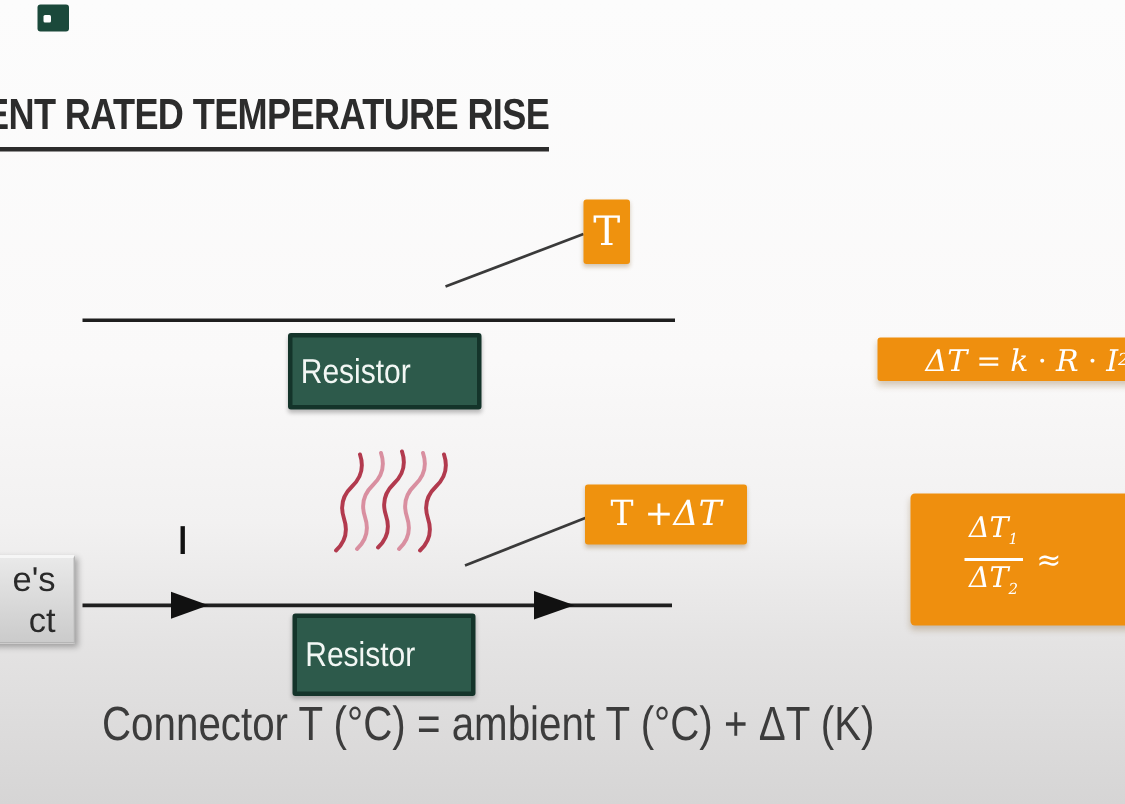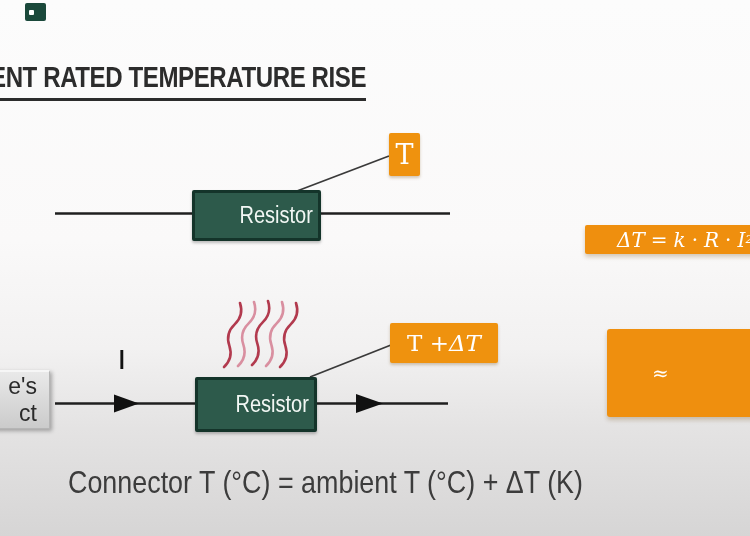--- a/index.html
+++ b/index.html
@@ -11,21 +11,21 @@
   .abs{position:absolute;}
   
   .corner{left:25px;top:3px;width:21px;height:18px;background:#1b493b;border-radius:2px;}
   .corner .dot{position:absolute;left:4px;top:7px;width:5px;height:5px;background:#fff;border-radius:1px;}
   
   .title{left:-10px;top:61px;transform:scaleX(0.83);transform-origin:left top;
     font-size:29px;font-weight:bold;letter-spacing:-0.5px;color:#2c2c2c;white-space:nowrap;
     padding-bottom:4px;border-bottom:3px solid #2c2c2c;line-height:33px;}
   
   .resistor{background:#2d5a4b;border:3px solid #14342a;border-radius:2px;
-    display:flex;align-items:center;justify-content:flex-end;box-shadow:0 2px 3px rgba(0,0,0,.25);}
+    display:flex;align-items:center;justify-content:flex-start;box-shadow:0 2px 3px rgba(0,0,0,.25);margin-top:32px;}
   .resistor .rlabel{color:#f2f7f4;font-size:23px;transform:scaleX(0.87);white-space:nowrap;}
   .res-top{left:192px;top:190px;width:123px;height:45px;}
   .res-bottom{left:195px;top:377px;width:116px;height:49px;}
   
   .tag{background:#ef920e;border-radius:2px;display:flex;align-items:center;justify-content:center;
     color:#fff;font-family:"DejaVu Serif",serif;box-shadow:0 2px 3px rgba(120,80,20,.3);}
   .tag-t{left:389px;top:133px;width:31px;height:43px;font-size:27px;}
   .tag-tdt{left:390px;top:323px;width:108px;height:40px;font-size:23px;white-space:nowrap;}
   .it{font-style:italic;}
   
@@ -116,18 +116,22 @@
   <div class="abs resistor res-bottom">
     <span class="rlabel">Resistor</span>
   </div>
 
   <div class="abs tag tag-tdt">
     <span>T + </span>
     <span class="it">ΔT</span>
   </div>
 
   <div class="abs fbox f2">
+    <span class="frac">
+      <span class="num"><span>ΔT</span><sub>1</sub></span>
+      <span class="den"><span>ΔT</span><sub>2</sub></span>
+    </span>
     <span class="approx">≈</span>
   </div>
 
   <div class="abs equation">Connector T (°C) = ambient T (°C) + ΔT (K)</div>
 
 </div>
 
 </body></html>

